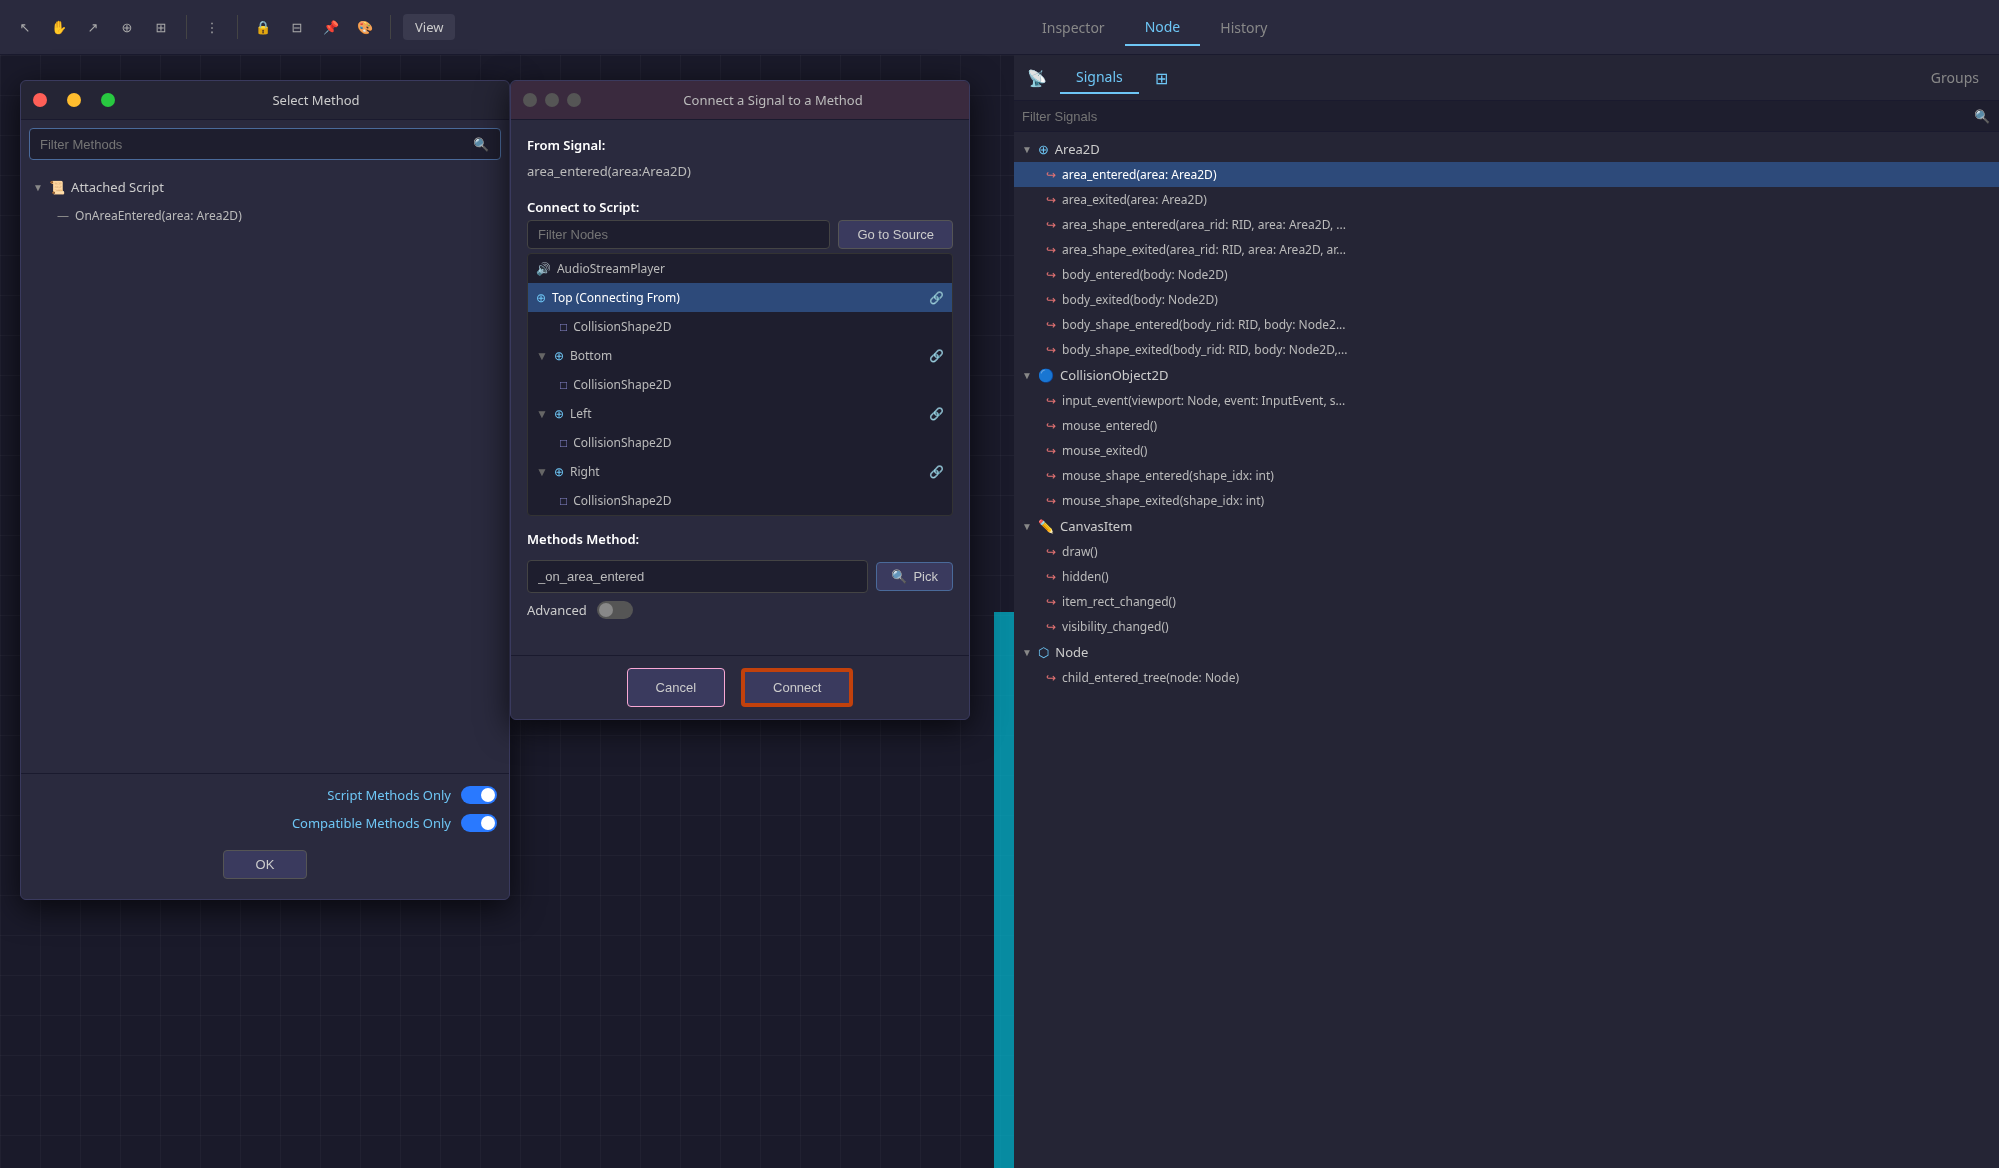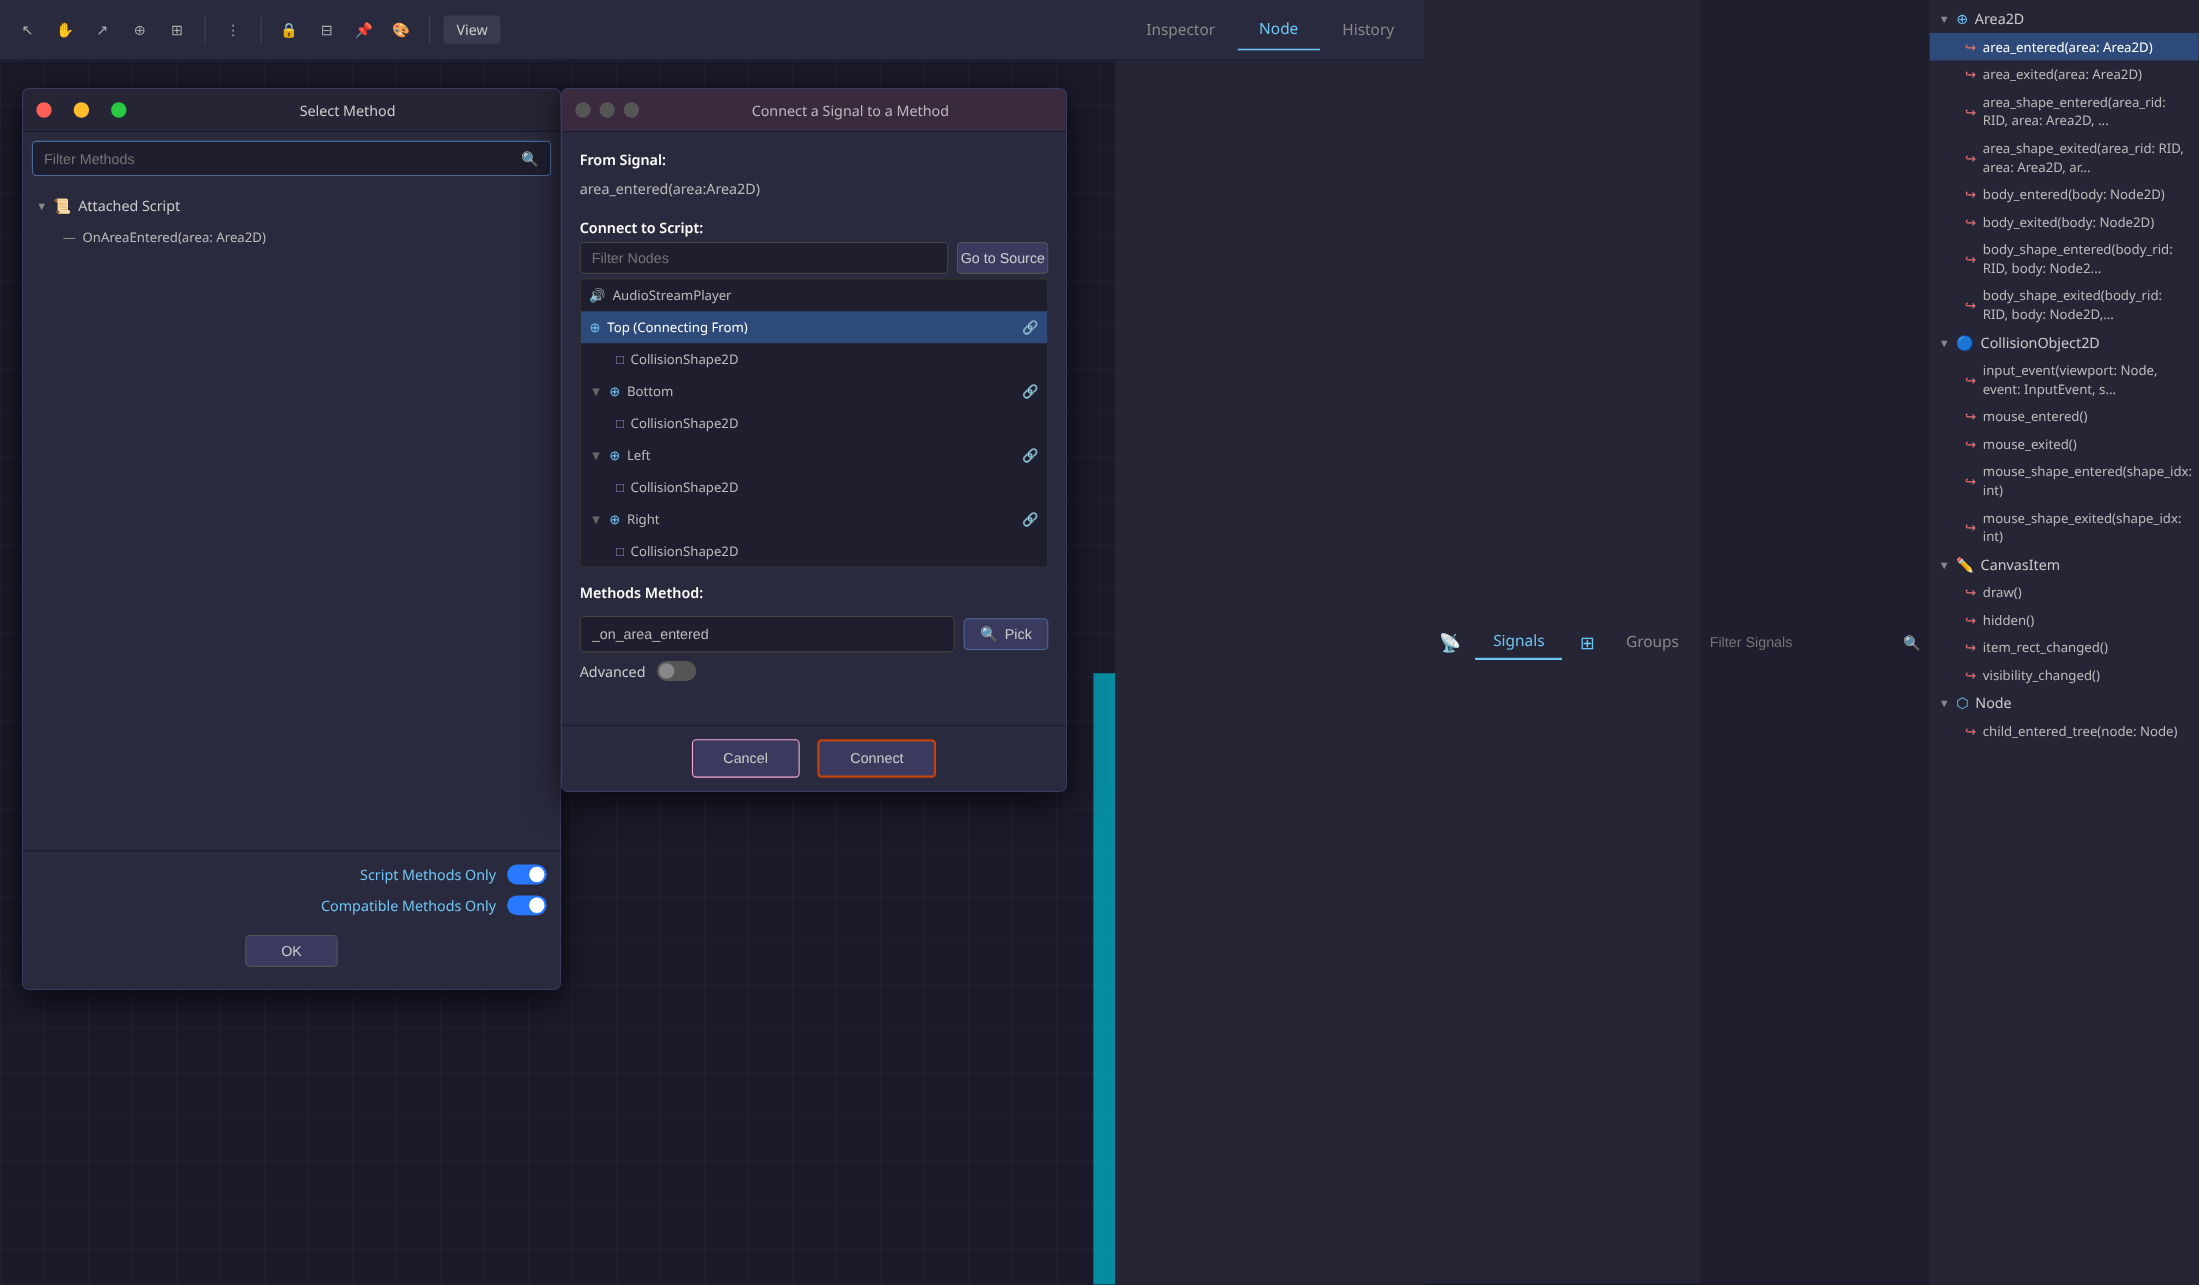--- a/index.html
+++ b/index.html
@@ -72,21 +72,21 @@
       opacity: 0.7;
     }
 
     
     .right-panel {
       position: absolute;
       top: 0; right: 0;
       width: 985px; height: 1168px;
       background: #252535;
       display: flex;
-      flex-direction: row;
+      flex-direction: column;
     }
 
     
     .panel-tabs {
       display: flex;
       align-items: center;
       background: #2a2a3e;
       border-bottom: 1px solid #1a1a2e;
       height: 55px;
       padding: 0 8px;
@@ -352,21 +352,21 @@
       flex: 1;
       background: #1e1e2e;
       border: 1px solid #444;
       color: #bbb;
       padding: 6px 10px;
       border-radius: 4px;
       font-size: 13px;
       outline: none;
     }
     .go-to-source-btn {
-      padding: 6px 2px;
+      padding: 6px 18px;
       background: #3a3a5e;
       border: 1px solid #555;
       color: #ccc;
       border-radius: 4px;
       cursor: pointer;
       font-size: 13px;
       white-space: nowrap;
     }
 
     .node-tree {
@@ -456,21 +456,21 @@
       background: #3a3a5e;
       border: 1px solid #f9a8d4;
       color: #ccc;
       border-radius: 4px;
       cursor: pointer;
       font-size: 13px;
     }
     .connect-btn {
       padding: 8px 28px;
       background: #3a3a5e;
-      border: 2px solid #c2410c;
+      border: 4px solid #c2410c;
       color: #ccc;
       border-radius: 4px;
       cursor: pointer;
       font-size: 13px;
     }
 
     
     ::-webkit-scrollbar { width: 6px; }
     ::-webkit-scrollbar-track { background: #1a1a2a; }
     ::-webkit-scrollbar-thumb { background: #444; border-radius: 3px; }

